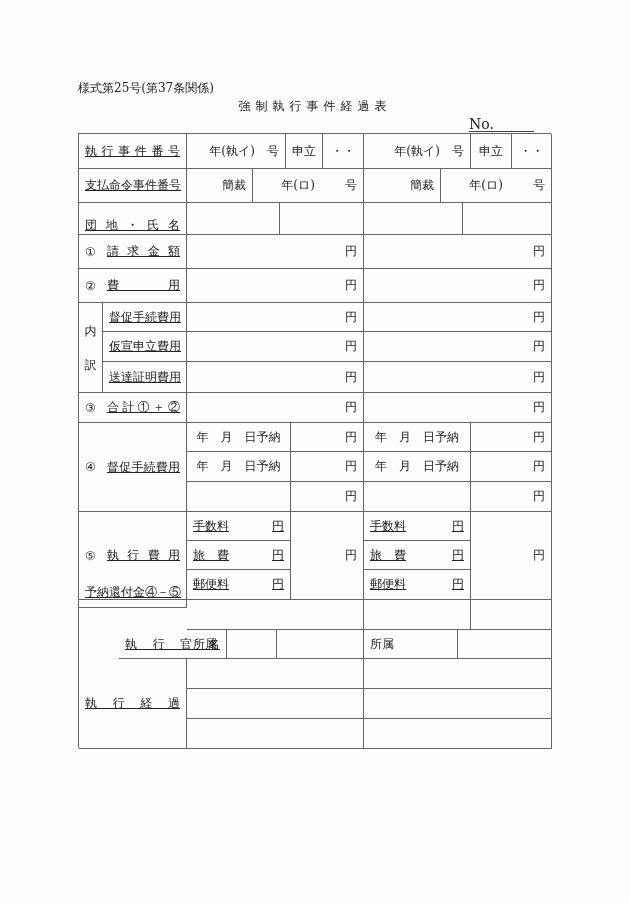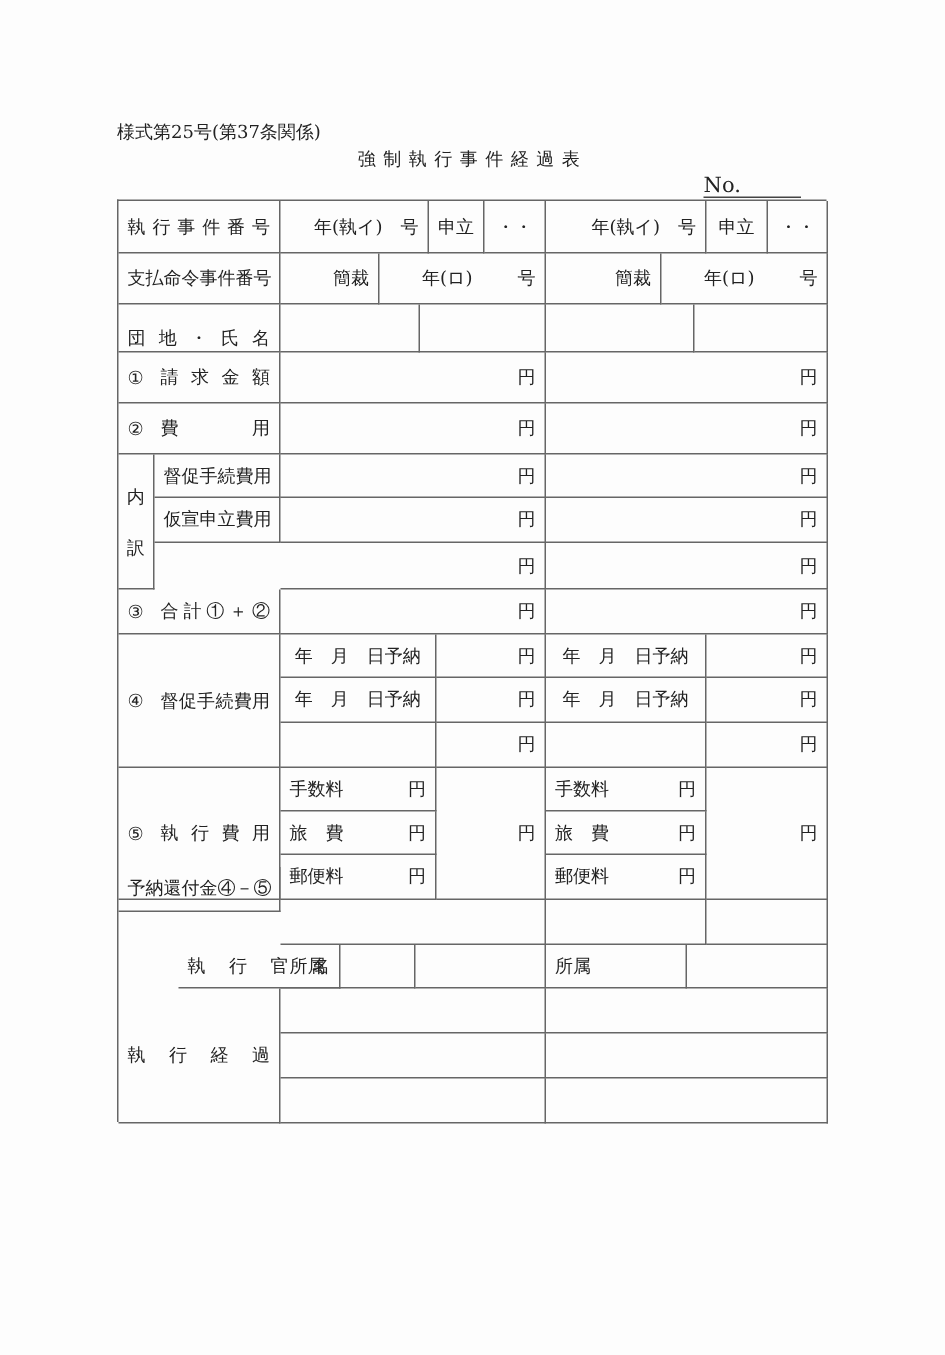--- a/index.html
+++ b/index.html
@@ -7,22 +7,22 @@
          font-family:"DejaVu Serif","Liberation Serif",serif; color:#222; }
   .form-number { position:absolute; left:78px; top:80px; font-size:12px; }
   .title { position:absolute; left:0; width:630px; top:98px; text-align:center; font-size:12px; letter-spacing:5px; }
   .no-label { position:absolute; left:469px; top:118px; width:65px; font-size:14px; border-bottom:1px solid #444; line-height:13px; }
   .grid { position:absolute; left:78px; top:133px; width:473px; height:615px; box-sizing:border-box;
           border-top:1px solid #666; border-left:1px solid #666; }
   .c { position:absolute; box-sizing:border-box; border-right:1px solid #666; border-bottom:1px solid #666;
        display:flex; align-items:center; padding:0 6px; font-size:12px; white-space:nowrap; }
   .c.r { justify-content:flex-end; }
   .c.ctr { justify-content:center; }
-  .c.sb { justify-content:space-between; }
-  .j { flex:1; text-align:justify; text-align-last:justify; }
+  .c.sb { justify-content:space-between;text-decoration:underline; }
+  .j { flex:1; text-align:justify; text-align-last:justify;text-decoration:underline; }
   .pre { width:22px; flex:none; }
   .gap { margin-right:30px; }
   .vert { flex-direction:column; justify-content:center; align-items:center; padding:0; }
   .vert span { display:block; line-height:16px; }
   .vert .sp { height:18px; }
 </style>
 </head>
 <body>
 
 <div class="form-number">様式第25号(第37条関係)</div>
@@ -87,20 +87,23 @@
     </div>
   <div class="c r" style="left:108px;top:169px;width:177px;height:29px;">円</div>
   <div class="c r" style="left:285px;top:169px;width:188px;height:29px;">円</div>
 
   <div class="c" style="left:24px;top:198px;width:84px;height:30px;">
       <span class="j">仮宣申立費用</span>
     </div>
   <div class="c r" style="left:108px;top:198px;width:177px;height:30px;">円</div>
   <div class="c r" style="left:285px;top:198px;width:188px;height:30px;">円</div>
 
+  <div class="c" style="left:24px;top:228px;width:84px;height:31px;">
+      <span class="j">送達証明費用</span>
+    </div>
   <div class="c r" style="left:108px;top:228px;width:177px;height:31px;">円</div>
   <div class="c r" style="left:285px;top:228px;width:188px;height:31px;">円</div>
 
   <div class="c" style="left:0;top:259px;width:108px;height:30px;">
       <span class="pre">③</span>
       <span class="j">合計①＋②</span>
     </div>
   <div class="c r" style="left:108px;top:259px;width:177px;height:30px;">円</div>
   <div class="c r" style="left:285px;top:259px;width:188px;height:30px;">円</div>
 

